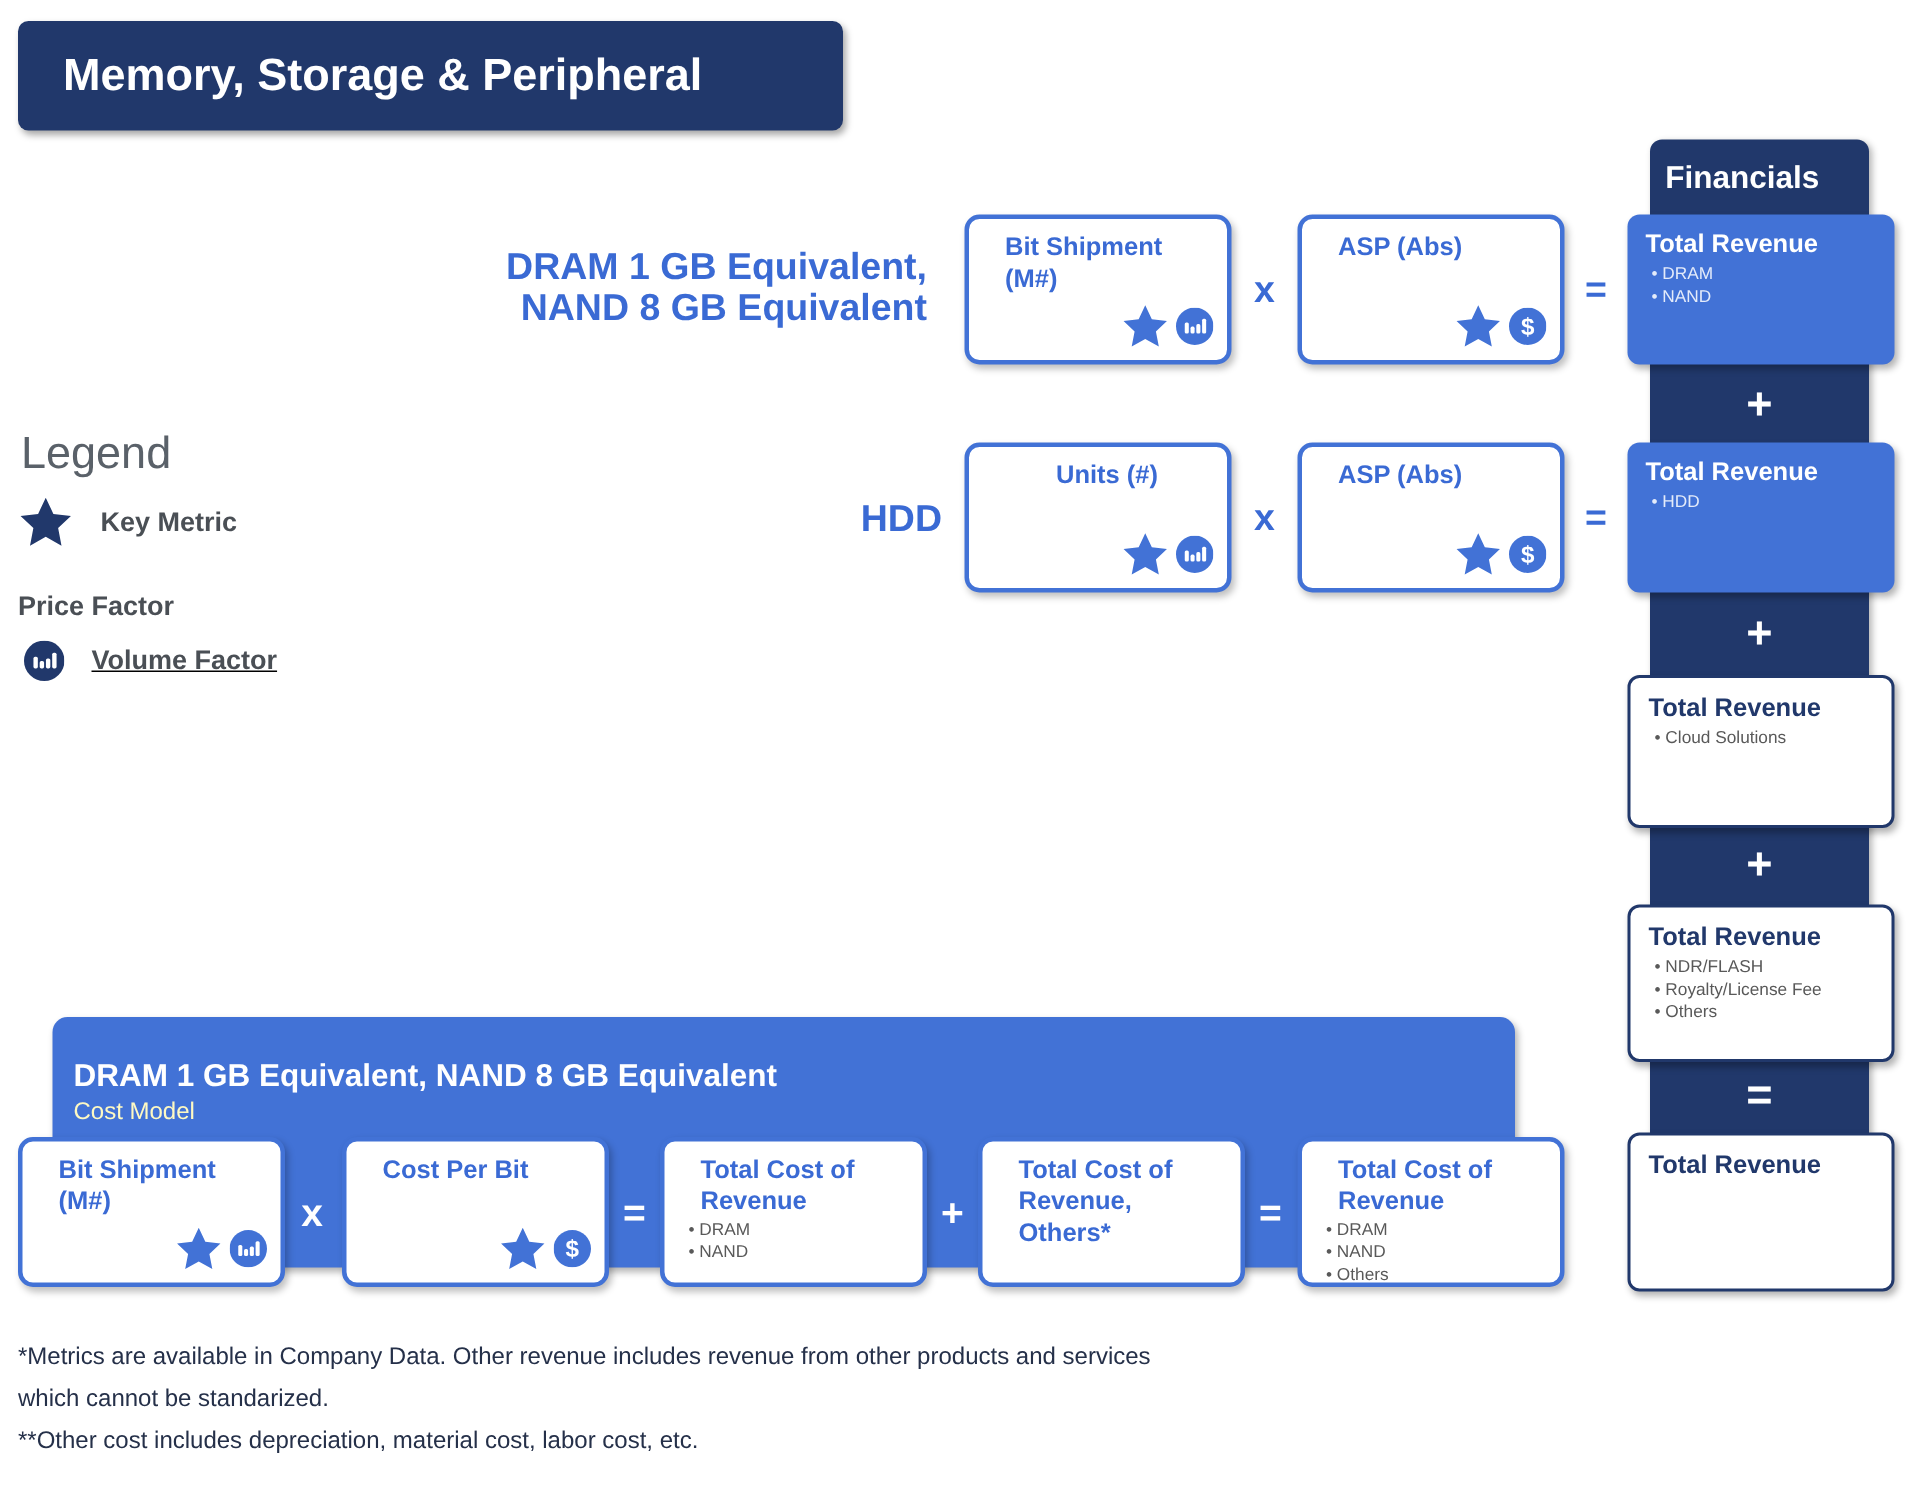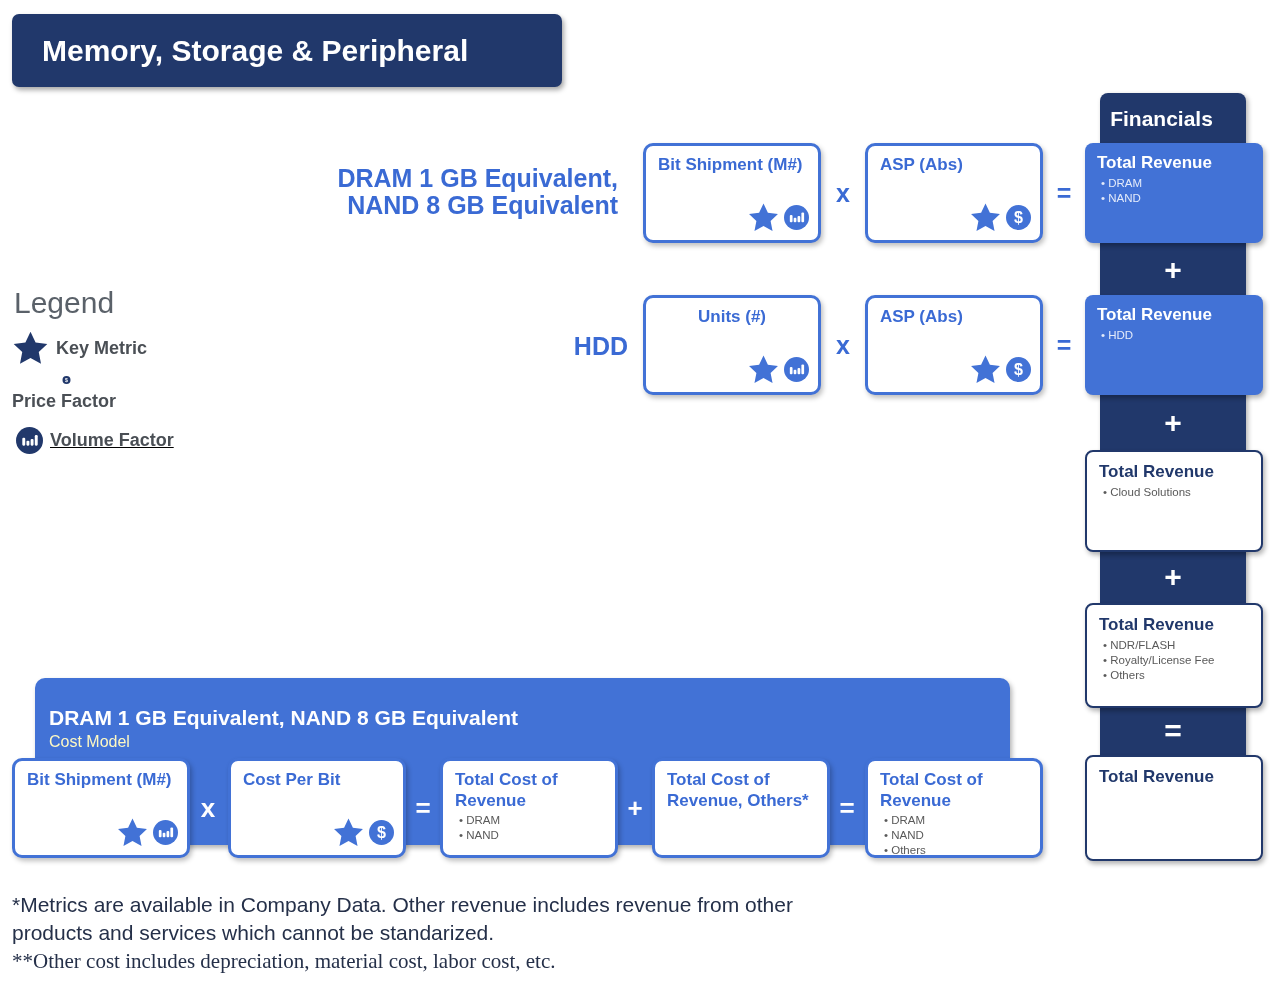--- a/index.html
+++ b/index.html
@@ -15,28 +15,28 @@
   body{font-family:"Liberation Sans","DejaVu Sans",sans-serif;}
   #page{position:relative;width:1280px;height:992px;background:#ffffff;overflow:hidden;}
 
   
   .title-banner{position:absolute;left:12px;top:14px;width:550px;height:73px;
     background:var(--navy);border-radius:7px;box-shadow:2px 3px 5px rgba(0,0,0,.35);
     color:#fff;font-weight:bold;font-size:30px;line-height:73px;padding-left:30px;}
 
   
   .legend-title{position:absolute;left:14px;top:286px;font-size:30px;color:#5A6169;}
-  .legend-item{position:absolute;left:12px;display:flex;align-items:center;gap:7px;height:36px;}
+  .legend-item{position:absolute;left:12px;display:flex;align-items:center;gap:18px;height:36px;}
   .legend-item .lbl{font-size:18px;font-weight:bold;color:var(--label-gray);}
   .li1{top:330px;} .li2{top:376px;flex-direction:column;} .li3{top:422px;text-decoration:underline;}
 
   
   .factor{position:absolute;width:178px;height:100px;background:#fff;
     border:3px solid var(--blue);border-radius:10px;box-shadow:2px 3px 5px rgba(0,0,0,.25);}
-  .factor .ft{color:var(--blue-text);font-weight:bold;font-size:17px;line-height:21px;padding:8px 12px 0 12px;}
+  .factor .ft{color:var(--blue-text);font-weight:bold;font-size:17px;line-height:21px;padding:8px 12px 0 24px;}
   .icons{position:absolute;right:9px;bottom:7px;display:flex;align-items:center;gap:5px;}
 
   
   .op-blue{position:absolute;width:42px;height:100px;line-height:100px;text-align:center;
     color:var(--blue-text);font-weight:bold;font-size:25px;}
   .op-white-row{position:absolute;width:36px;height:100px;line-height:100px;text-align:center;
     color:#fff;font-weight:bold;font-size:26px;}
 
   
   .row-label{position:absolute;text-align:right;color:var(--blue-text);font-weight:bold;font-size:25px;line-height:27px;}
@@ -61,22 +61,22 @@
   .bullet{display:block;}
 
   
   .cost-banner{position:absolute;left:35px;top:678px;width:975px;height:167px;background:var(--blue);
     border-radius:10px;box-shadow:2px 3px 5px rgba(0,0,0,.3);color:#fff;}
   .cost-banner .bt{font-weight:bold;font-size:21px;padding:28px 0 0 14px;}
   .cost-banner .bs{font-size:16px;padding:3px 0 0 14px;color:#fef9c3;}
   .cost-box .bullets{padding:2px 8px 0 16px;font-size:11.5px;line-height:15px;color:var(--gray-text);}
 
   
-  .footnote{position:absolute;left:12px;color:var(--foot);font-size:21px;line-height:28px;max-width:790px;}
-  .fn1{top:891px;} .fn2{top:947px;font-family:Liberation Serif, serif;}
+  .footnote{position:absolute;left:12px;color:var(--foot);font-size:16px;line-height:28px;max-width:790px;}
+  .fn1{top:891px;} .fn2{top:947px;}
 
   
   .ic-star{width:31px;height:31px;}
   .ic-circ{width:25px;height:25px;}
   .ic-star-lg{width:37px;height:36px;}
   .ic-circ-lg{width:27px;height:27px;}
   .blue-ic{color:var(--blue);}
   .navy-ic{color:var(--navy);}
   svg{display:block;}
 </style>

